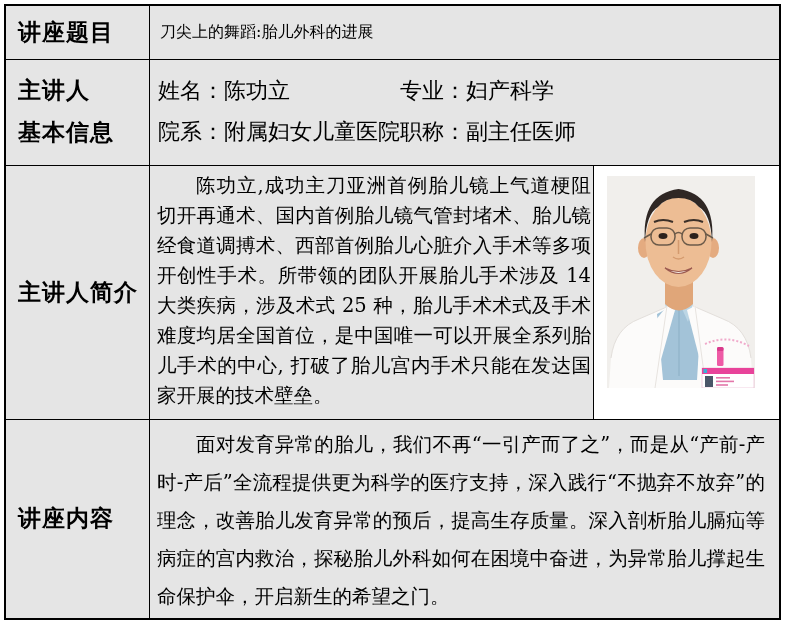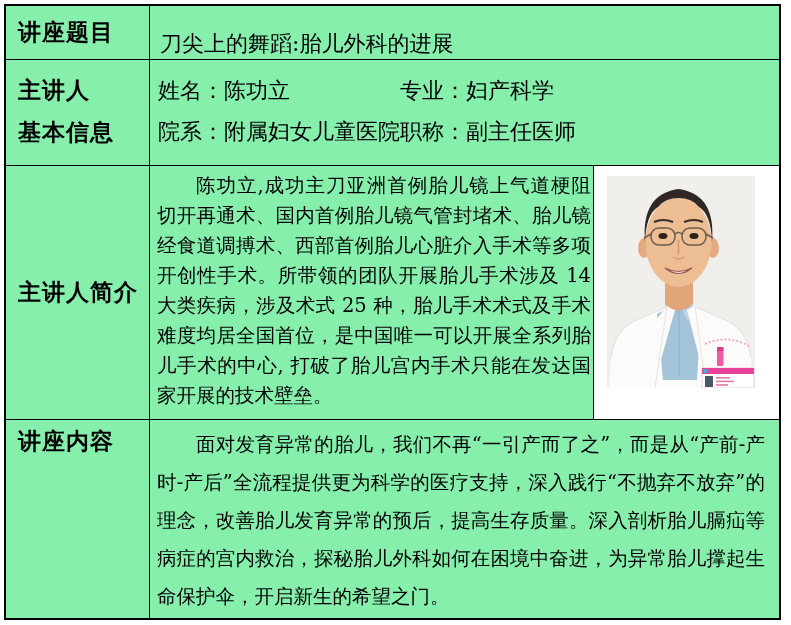--- a/index.html
+++ b/index.html
@@ -1,38 +1,38 @@
 <!DOCTYPE html>
 <html><head>
 <meta charset="utf-8">
 <style>
   * { margin:0; padding:0; box-sizing:border-box; }
   html,body { width:791px; height:625px; background:#ffffff; color:#000;
               font-family:"DejaVu Sans","Liberation Sans",sans-serif; }
   .doc-table { position:absolute; left:4px; top:4px; width:777px; height:616px;
-               border:2px solid #000; display:flex; flex-direction:column; background:#86efac; }
+               border:2px solid #000; display:flex; flex-direction:column; background:#e5e5e5; }
   .trow { display:flex; flex-direction:row; width:100%; }
   .trow + .trow { border-top:1px solid #000; }
   .row-title   { flex:0 0 53px; }
   .row-speaker { flex:0 0 106px; }
   .row-bio     { flex:0 0 254px; }
   .row-content { flex:1 1 auto; }
 
   .label-cell { flex:0 0 144px; border-right:1px solid #000; padding:6px 8px 6px 12px;
                 display:flex; flex-direction:column; justify-content:center;
                 font-weight:bold; font-size:23px; letter-spacing:1px; line-height:1.35; }
   .label-cell .lbl-line { display:block; }
   .row-speaker .label-cell { justify-content:space-around; padding-top:10px; padding-bottom:12px; }
-  .row-content .label-cell { justify-content:space-between; gap:20px; }
+  .row-content .label-cell { justify-content:center; gap:20px; }
 
   .value-cell { flex:1 1 auto; min-width:0; }
 
   
-  .row-title .value-cell { display:flex; align-items:flex-end; padding-left:10px;
-                           font-size:22px; font-family:"DejaVu Serif","Liberation Serif",serif; }
+  .row-title .value-cell { display:flex; align-items:center; padding-left:10px;
+                           font-size:16px; font-family:"DejaVu Serif","Liberation Serif",serif; }
 
   
   .fields-grid { display:grid; grid-template-columns:242px 1fr; padding:16px 6px 18px 8px;
                  align-content:space-between; font-size:22px;
                  font-family:"DejaVu Serif","Liberation Serif",serif; }
   .field { white-space:nowrap; }
 
   
   .bio-cell { flex:1 1 auto; min-width:0; border-right:1px solid #000;
               padding:5px 2px 0 7px; font-size:19.5px; line-height:30px;

